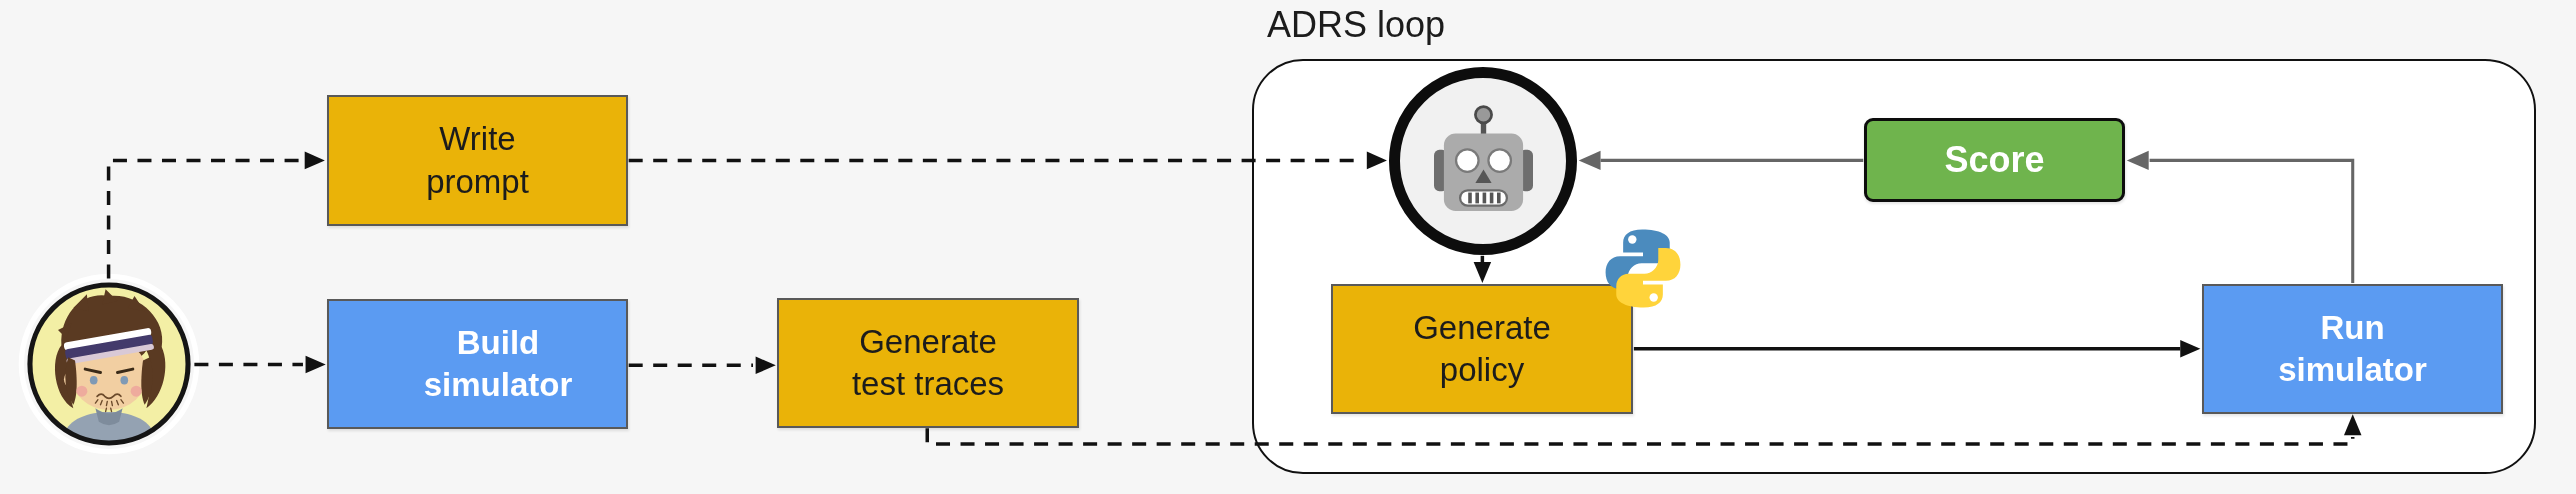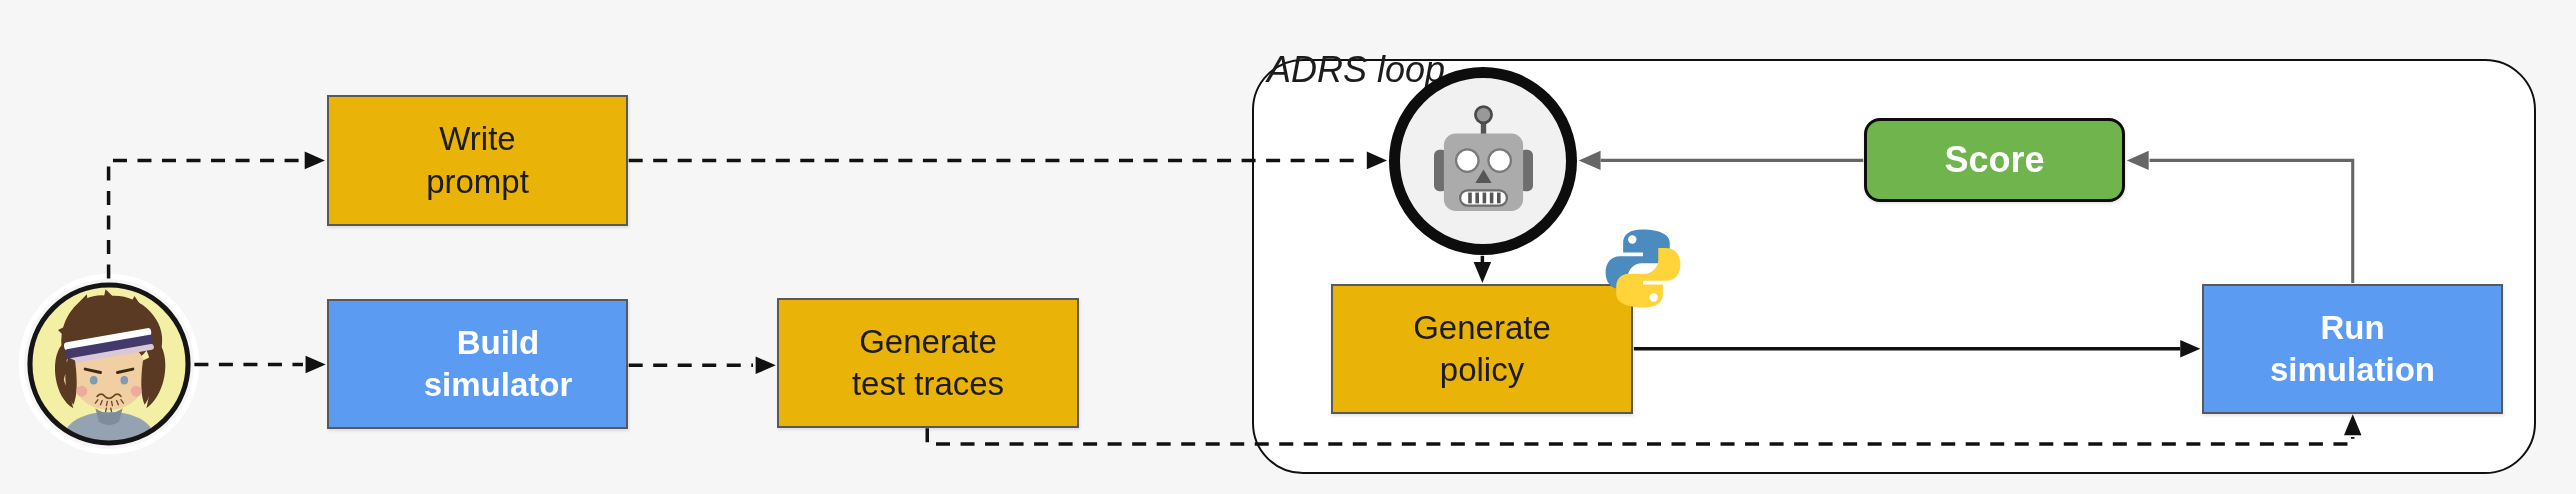--- a/index.html
+++ b/index.html
@@ -17,25 +17,24 @@
   .adrs-container{
     position:absolute;left:1252px;top:59px;width:1284px;height:415px;
     box-sizing:border-box;
     background:var(--panel,#ffffff);
     border:2.6px solid var(--line-black,#111111);
     border-radius:51px;
     z-index:1;
   }
   .adrs-label{
     position:absolute;left:1267px;top:4.4px;
-    font-size:36px;font-style:italic;font-weight:500;
+    font-size:36px;font-weight:500;
     color:var(--text-dark,#1c1c1c);
     letter-spacing:0px;
     z-index:2;
-    margin-top:45px;
   }
   
   .node{
     position:absolute;
     box-sizing:border-box;
     display:flex;align-items:center;justify-content:center;
     text-align:center;
     white-space:pre-line;
     z-index:3;
     font-size:33px;line-height:1.28;
@@ -49,21 +48,21 @@
   }
   .node.blue{
     background:var(--accent-blue,#5b9bf2);
     border:2.6px solid var(--box-border,#595959);
     color:var(--text-light,#ffffff);
     font-weight:700;
   }
   .node.green{
     background:var(--accent-green,#6fb44d);
     border:3.5px solid #0d0d0d;
-    border-radius:16px;
+    border-radius:9px;
     color:var(--text-light,#ffffff);
     font-weight:700;
     font-size:36px;
   }
   #node-write-prompt{left:327px;top:95px;width:301px;height:131px;}
   #node-build-simulator{left:327px;top:299px;width:301px;height:130px;padding-left:41px;}
   #node-generate-test-traces{left:777px;top:298px;width:302px;height:130px;}
   #node-generate-policy{left:1331px;top:284px;width:302px;height:130px;}
   #node-score{left:1864px;top:118px;width:261px;height:84px;}
   #node-run-simulation{left:2202px;top:284px;width:301px;height:130px;}
@@ -135,21 +134,21 @@
   <div class="node plain" id="node-write-prompt">Write
 prompt</div>
   <div class="node blue" id="node-build-simulator">Build
 simulator</div>
   <div class="node plain" id="node-generate-test-traces">Generate
 test traces</div>
   <div class="node plain" id="node-generate-policy">Generate
 policy</div>
   <div class="node green" id="node-score">Score</div>
   <div class="node blue" id="node-run-simulation">Run
-simulation</div>
+simulator</div>
 
   <div class="robot-circle">
     <svg width="109" height="117" viewBox="0 0 120 130">
       <rect x="57" y="14" width="6" height="24" fill="#555555"></rect>
       <circle cx="60" cy="13" r="9" fill="#999999" stroke="#4a4a4a" stroke-width="3"></circle>
       <rect x="5" y="52" width="15" height="46" rx="6" fill="#6e6e6e"></rect>
       <rect x="100" y="52" width="15" height="46" rx="6" fill="#6e6e6e"></rect>
       <rect x="16" y="34" width="88" height="86" rx="13" fill="#ababab"></rect>
       <circle cx="42" cy="64" r="12.5" fill="#ffffff" stroke="#7a7a7a" stroke-width="2.5"></circle>
       <circle cx="78" cy="64" r="12.5" fill="#ffffff" stroke="#7a7a7a" stroke-width="2.5"></circle>

